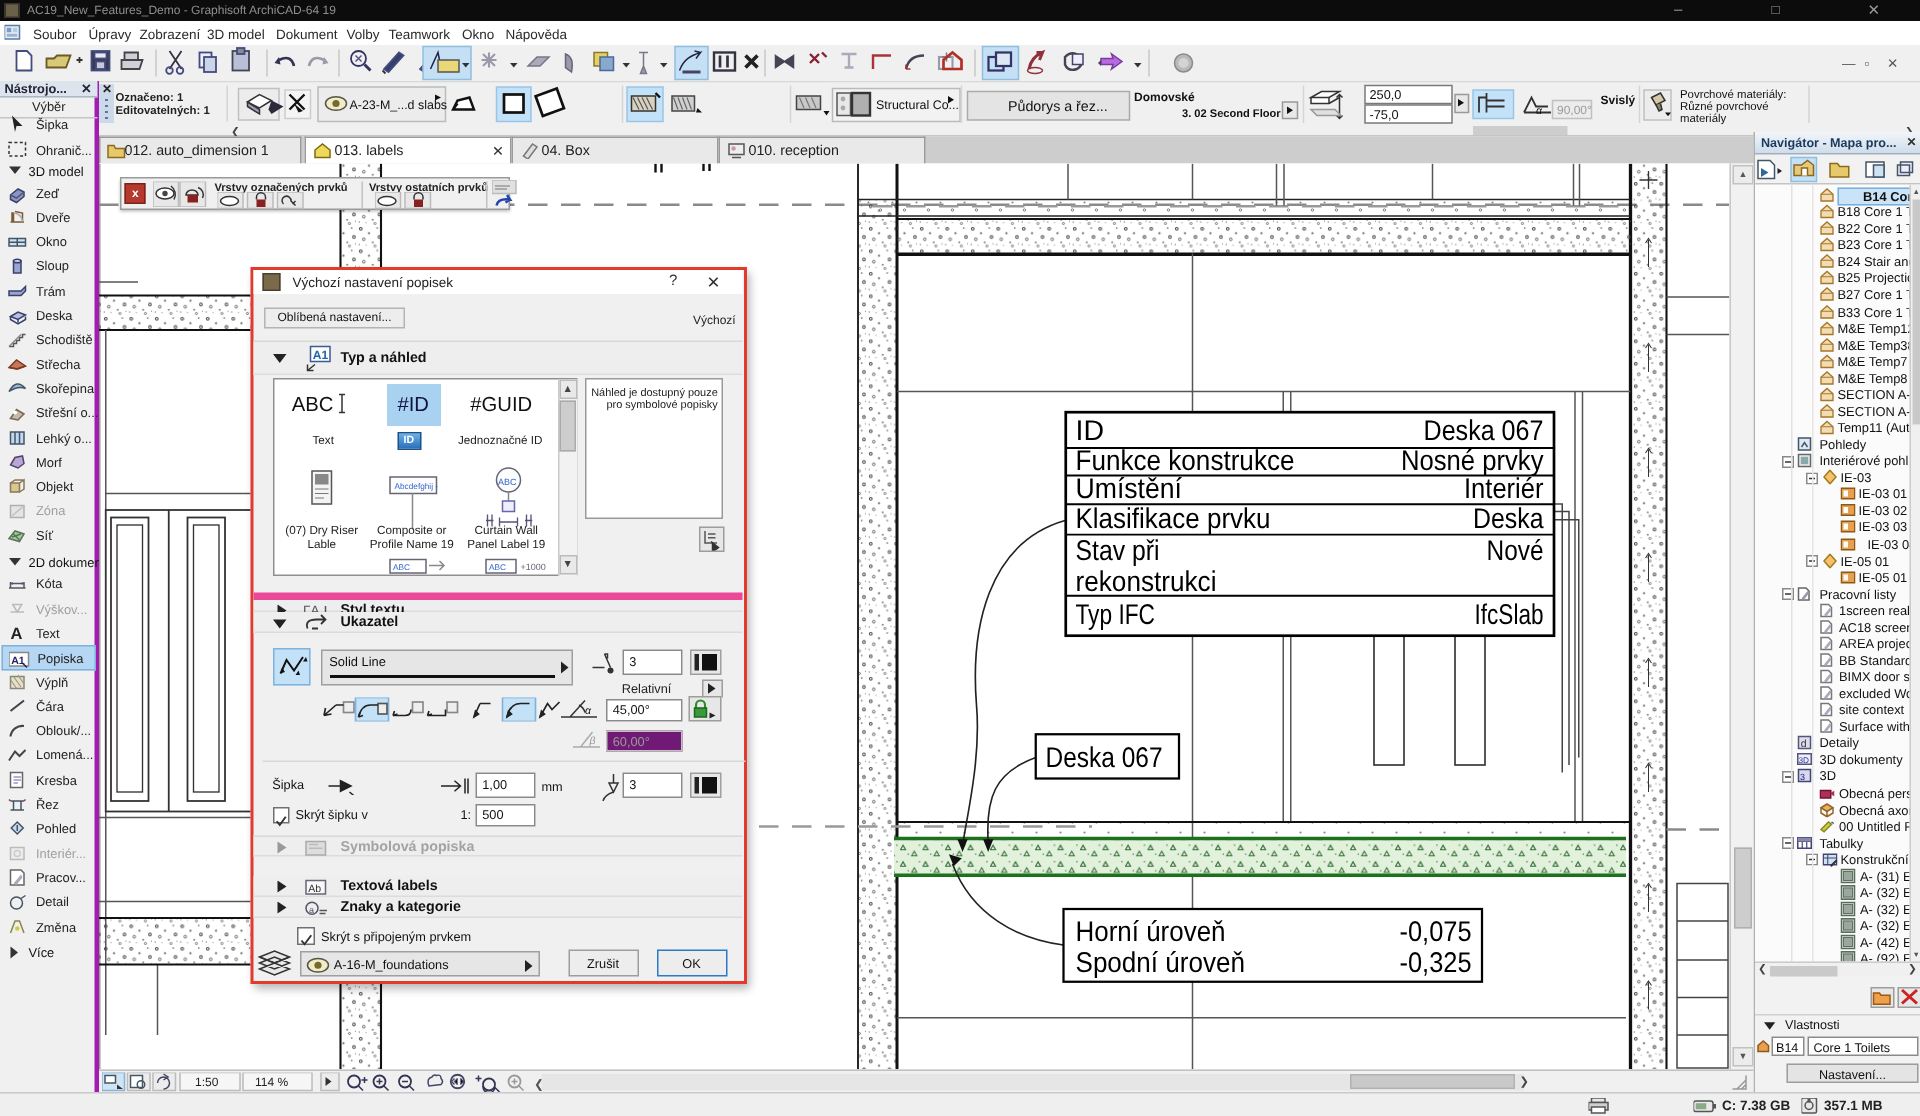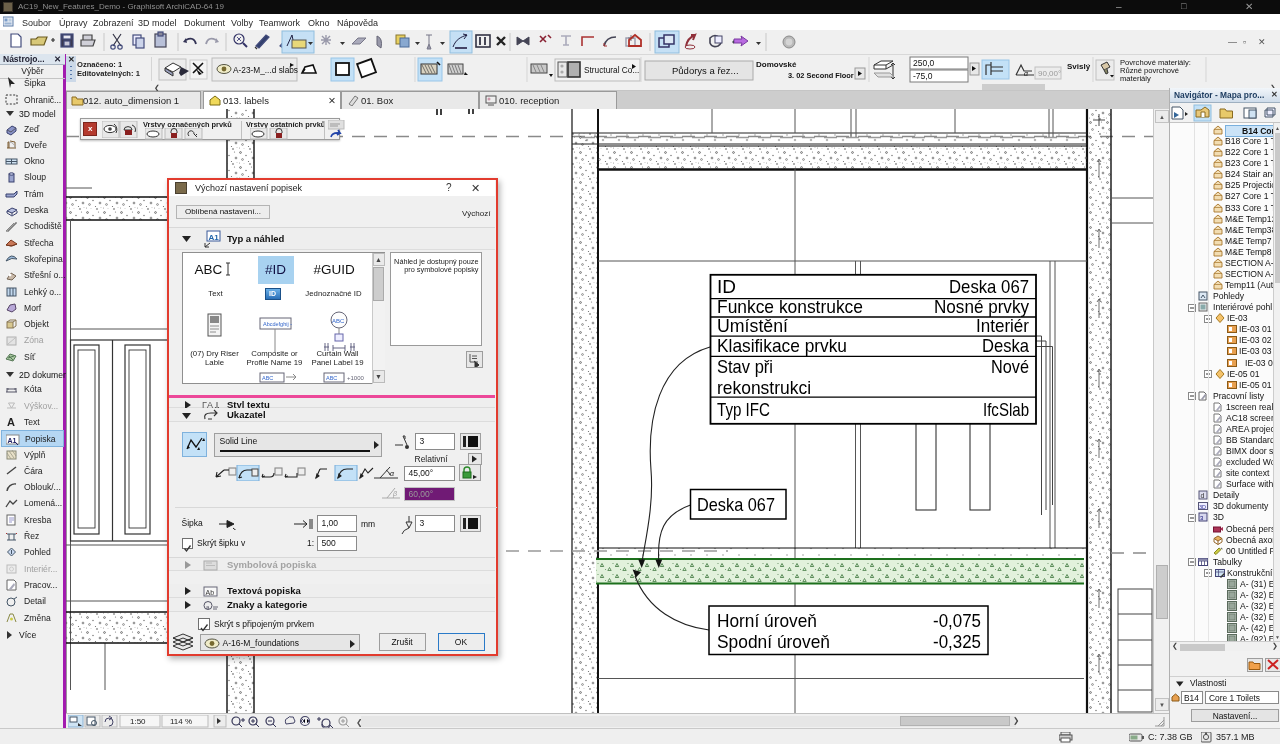--- a/index.html
+++ b/index.html
@@ -19,21 +19,21 @@
 #lp-head{position:absolute;left:0;top:0;width:65px;height:11px;background:#dce5ee;border-bottom:1px solid #aab6c2;font-size:8.5px;font-weight:bold;color:#223;}
 .lprow{position:absolute;left:1px;width:63px;height:17px;font-size:8.6px;color:#222;}
 .lprow svg{position:absolute;left:4px;top:2px;}
 .lprow span{position:absolute;left:23px;top:3.5px;white-space:nowrap;}
 .lphd span{position:absolute;left:18px;top:3px;font-size:8.6px;color:#111;white-space:nowrap;}
 .gray span{color:#9f9f9f;}
 #canvas{left:66px;top:109px;width:1087px;height:604px;background:#fff;overflow:hidden;}
 #vscroll{left:1153px;top:109px;width:16px;height:604px;background:#f1f1f1;border-left:1px solid #c8c8c8;}
 #bottombar{left:66px;top:713px;width:1103px;height:15px;background:#f0f0f0;border-top:1px solid #c0c0c0;}
 #navigator{left:1169px;top:88px;width:111px;height:640px;background:#f2f2f2;border-left:1px solid #b0b0b0;}
-#statusbar{left:0;top:728px;width:1280px;height:16px;background:#efefef;border-top:1px solid #c9c9c9;font-size:9px;color:#222;}
+#statusbar{left:0;top:728px;width:1280px;height:16px;background:#efefef;border-top:1px solid #c9c9c9;font-size:9px;color:#222;font-weight:bold;}
 .fld{position:absolute;background:#fff;border:1px solid #8a8a8a;font-size:8.5px;color:#111;}
 .btn{position:absolute;background:#e7e7e7;border:1px solid #9d9d9d;font-size:9.5px;color:#111;text-align:center;}
 .ctr{display:flex;align-items:center;justify-content:center;}
 .nav-row{position:absolute;font-size:8.6px;color:#111;white-space:nowrap;}
 </style>
 </head>
 <body>
 <div id="app">
 
 <div class="abs" id="titlebar">
@@ -243,21 +243,21 @@
   <svg class="abs" style="left:5px;top:3px;" width="13" height="11">
           <path d="M1,5 l5,-4 l5,4 v5 h-10 z" fill="#f0d95a" stroke="#7a6a10"></path>
         </svg>
   <span class="abs" style="left:19px;top:3px;">013. labels</span>
   <span class="abs" style="left:124px;top:3px;color:#333;">✕</span>
  </div>
  <div class="tab" style="left:275px;width:138px;">
   <svg class="abs" style="left:5px;top:3px;" width="13" height="11">
           <path d="M2,9 l6,-8 l3,2 -6,8 z" fill="#ddd" stroke="#777"></path>
         </svg>
-  <span class="abs" style="left:19px;top:3px;">01. Box</span>
+  <span class="abs" style="left:19px;top:3px;">04. Box</span>
  </div>
  <div class="tab" style="left:413px;width:138px;">
   <svg class="abs" style="left:5px;top:3px;" width="13" height="11">
           <rect x="1" y="1" width="10" height="7" fill="#eee" stroke="#555"></rect>
           <path d="M3,10 h6" stroke="#555"></path>
           <circle cx="4" cy="4" r="1.5" fill="#c9a"></circle>
         </svg>
   <span class="abs" style="left:19px;top:3px;">010. reception</span>
  </div>
 </div>
@@ -790,21 +790,21 @@
  <div class="abs" style="left:220.5px;top:71.5px;width:92px;height:94px;background:#fff;border:1px solid #9a9a9a;">
   <div class="abs" style="left:3px;top:5px;width:85px;text-align:right;font-size:7.3px;color:#222;line-height:8.6px;">Náhled je dostupný pouze pro symbolové popisky</div>
  </div>
  <div class="btn" style="left:296.5px;top:170.5px;width:17px;height:17px;">
   <svg width="15" height="15">
           <path d="M3,2 v8 h8 M5,4 h5 m-5,2.5 h5" stroke="#555" fill="none"></path>
           <path d="M8,10 l4,3 -4,3z M7,9 l5,4" stroke="#333" fill="#333"></path>
         </svg>
  </div>
 
- <div class="abs" style="left:0;top:214.5px;width:325.5px;height:13.5px;background:#eeeeee;border-top:3px solid #ec4899;border-bottom:1px solid #dcdcdc;">
+ <div class="abs" style="left:0;top:214.5px;width:325.5px;height:13.5px;background:#eeeeee;border-top:5px solid #ec4899;border-bottom:1px solid #dcdcdc;">
   <svg class="abs" style="left:15px;top:3px;" width="8" height="9">
           <path d="M1,0 l6,4 -6,4 z" fill="#222"></path>
         </svg>
   <svg class="abs" style="left:33px;top:1px;" width="20" height="12">
           <text x="0" y="9" font-size="9px" fill="#555">ΓA</text>
           <path d="M15,3 v6 m-2,-1 l2,2 2,-2" stroke="#555" fill="none"></path>
         </svg>
   <span class="abs" style="left:58px;top:1px;font-size:9.5px;font-weight:bold;color:#111;">Styl textu</span>
  </div>
  <div class="abs" style="left:0;top:228px;width:325.5px;height:14px;background:#eeeeee;border-bottom:1px solid #dcdcdc;">
@@ -936,21 +936,21 @@
   <span class="abs" style="left:58px;top:1px;font-size:9.5px;font-weight:bold;color:#a3a3a3;">Symbolová popiska</span>
  </div>
  <div class="abs" style="left:0;top:403.5px;width:325.5px;height:14px;background:#eeeeee;border-bottom:1px solid #dcdcdc;">
   <svg class="abs" style="left:15px;top:3px;" width="8" height="9">
           <path d="M1,0 l6,4 -6,4 z" fill="#222"></path>
         </svg>
   <svg class="abs" style="left:33px;top:2px;" width="18" height="11">
           <rect x="2" y="1" width="13" height="9" fill="#f8f8f8" stroke="#667"></rect>
           <text x="3.5" y="8.5" font-size="7px" fill="#333">Ab</text>
         </svg>
-  <span class="abs" style="left:58px;top:1px;font-size:9.5px;font-weight:bold;color:#111;">Textová popiska</span>
+  <span class="abs" style="left:58px;top:1px;font-size:9.5px;font-weight:bold;color:#111;">Textová labels</span>
  </div>
  <div class="abs" style="left:0;top:417.5px;width:325.5px;height:14px;background:#eeeeee;border-bottom:1px solid #dcdcdc;">
   <svg class="abs" style="left:15px;top:3px;" width="8" height="9">
           <path d="M1,0 l6,4 -6,4 z" fill="#222"></path>
         </svg>
   <svg class="abs" style="left:33px;top:2px;" width="18" height="11">
           <circle cx="6" cy="5.5" r="4" fill="none" stroke="#556"></circle>
           <text x="4" y="8.5" font-size="6px" fill="#556">a</text>
           <path d="M11,7 h5 m-5,2 h4" stroke="#556" stroke-width="0.9"></path>
         </svg>

